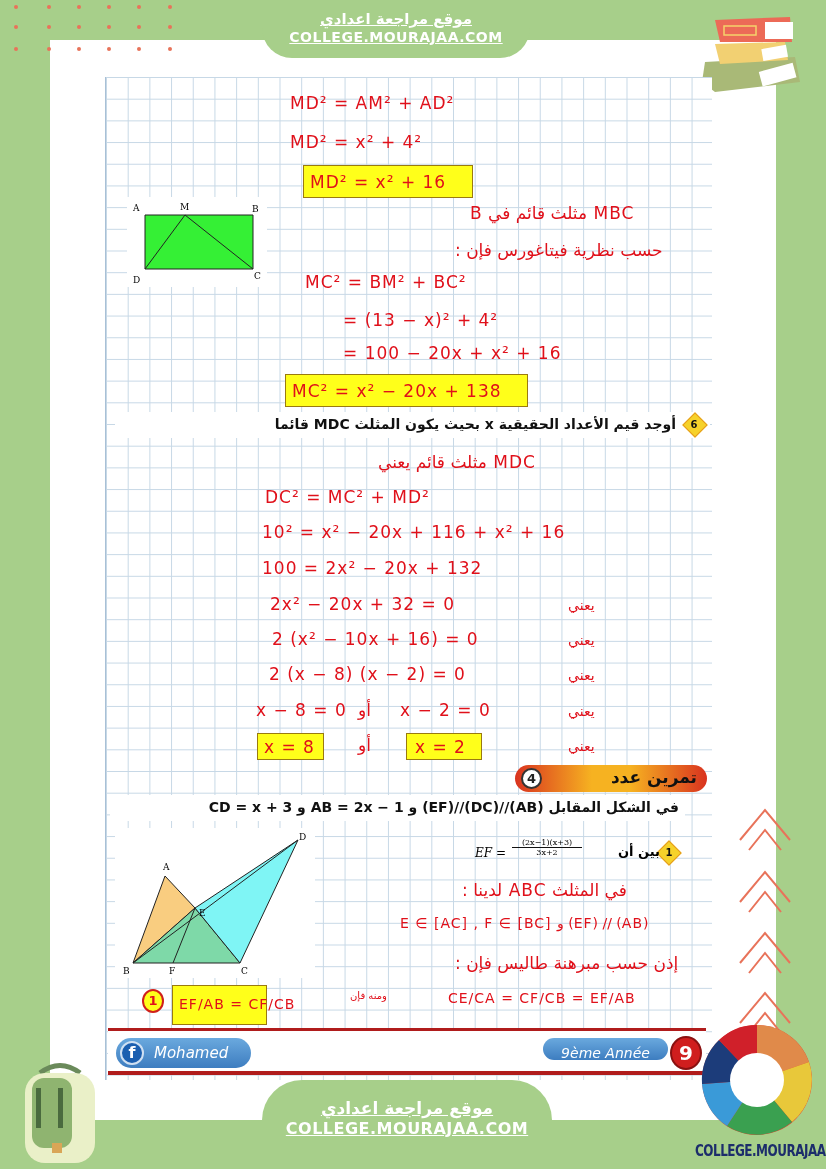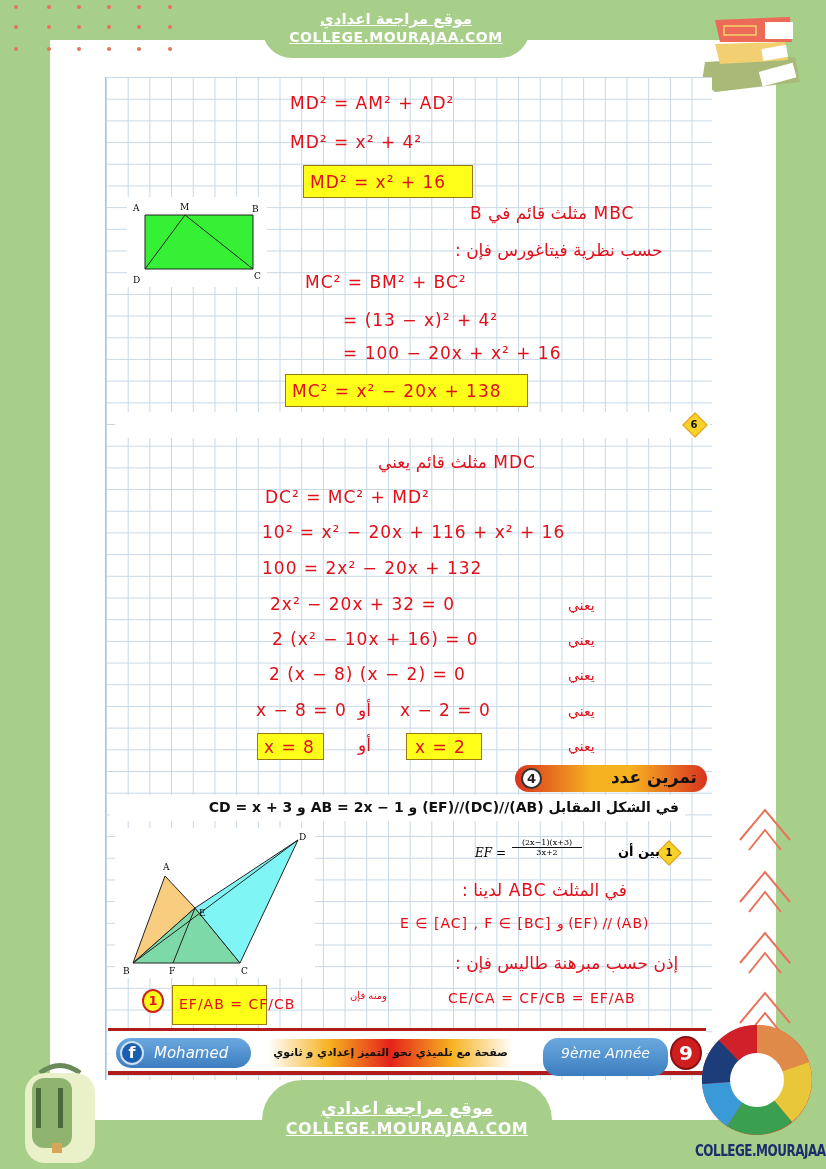--- a/index.html
+++ b/index.html
@@ -37,21 +37,21 @@
   .diamond { position: absolute; width: 18px; height: 18px; background: #f6d22a; transform: rotate(45deg); border: 1px solid #e59a1b; }
   .diamond-num { position: absolute; width: 18px; height: 18px; font-size: 10px; font-weight: bold; text-align: center; line-height: 18px; color: #111; }
 
   .exercise-title { position: absolute; left: 515px; top: 765px; width: 192px; height: 27px; border-radius: 14px; background: linear-gradient(to right, #d9331f, #f6b221 40%, #f6b221 60%, #d9331f); color: #111; font-weight: bold; font-size: 17px; direction: rtl; }
   .ex-circle { position: absolute; left: 6px; top: 3px; width: 21px; height: 21px; border-radius: 50%; background: #fff; border: 2px solid #333; font-size: 13px; text-align: center; line-height: 17px; color:#222; }
 
   .footer-bar { position: absolute; left: 108px; top: 1028px; width: 598px; height: 47px; border-top: 3px solid #b01c1c; border-bottom: 4px solid #b01c1c; background: #fff; }
   .fb-pill { position: absolute; left: 8px; top: 7px; width: 135px; height: 30px; border-radius: 15px; background: linear-gradient(#6aa9de, #3d7dc0); color: #fff; font-style: italic; font-size: 15px; line-height: 30px; padding-left: 38px; }
   .fb-icon { position: absolute; left: 4px; top: 3px; width: 24px; height: 24px; border-radius: 50%; background: #1b5fb0; border: 2px solid #cfe0f2; color: #fff; font-weight: bold; font-style: normal; font-size: 16px; text-align: center; line-height: 20px; }
   .footer-slogan { position: absolute; left: 160px; top: 8px; width: 245px; height: 28px; background: linear-gradient(to right, #fff 0%, #f6b221 25%, #e4231b 50%, #f6b221 75%, #fff 100%); font-size: 11px; font-weight: bold; text-align: center; line-height: 28px; direction: rtl; color: #111; }
-  .year-pill { position: absolute; left: 435px; top: 7px; width: 125px; height: 38px; border-radius: 15px; background: linear-gradient(#6aa9de, #3d7dc0); color: #fff; font-style: italic; font-size: 14px; line-height: 30px; text-align: center; }
+  .year-pill { position: absolute; left: 435px; top: 7px; width: 125px; height: 22px; border-radius: 15px; background: linear-gradient(#6aa9de, #3d7dc0); color: #fff; font-style: italic; font-size: 14px; line-height: 30px; text-align: center; }
   .page-num { position: absolute; left: 562px; top: 5px; width: 32px; height: 34px; border-radius: 50%; background: #d01e1e; border: 2px solid #8a1111; color: #fff; font-weight: bold; font-size: 20px; text-align: center; line-height: 30px; }
 
   .chev { position: absolute; width: 60px; height: 60px; }
   .logo-text { position: absolute; left: 695px; top: 1144px; font-size: 12px; font-weight: bold; color: #1c2d6b; font-family: "DejaVu Sans", sans-serif; letter-spacing: -0.5px; transform: scaleY(1.3); }
 </style>
 </head>
 <body>
 
 <div class="green-strip-left"></div>
 <div class="white-panel"></div>
@@ -118,20 +118,21 @@
 <div class="hw" style="left:305px;top:272px">MC² = BM² + BC²</div>
 <div class="hw" style="left:343px;top:310px">= (13 − x)² + 4²</div>
 <div class="hw" style="left:343px;top:343px">= 100 − 20x + x² + 16</div>
 <div class="yellow-box" style="left:285px;top:374px;width:243px;height:33px">
   <div class="hw" style="left:6px;top:6px">MC² = x² − 20x + 138</div>
 </div>
 
 <div class="q-bar" style="left:115px;top:412px;width:595px;height:26px">
   <div class="diamond" style="right:6px;top:4px"></div>
   <div class="diamond-num" style="right:7px;top:4px">6</div>
+  <span style="position:absolute;right:34px;top:4px">أوجد قيم الأعداد الحقيقية x بحيث يكون المثلث MDC قائما</span>
 </div>
 
 <div class="hw hw-ar" style="left:378px;top:452px">MDC مثلث قائم يعني</div>
 <div class="hw" style="left:265px;top:487px">DC² = MC² + MD²</div>
 <div class="hw" style="left:262px;top:522px">10² = x² − 20x + 116 + x² + 16</div>
 <div class="hw" style="left:262px;top:558px">100 = 2x² − 20x + 132</div>
 <div class="hw" style="left:270px;top:594px">2x² − 20x + 32 = 0</div>
 <div class="hw" style="left:272px;top:629px">2 (x² − 10x + 16) = 0</div>
 <div class="hw" style="left:269px;top:664px">2 (x − 8) (x − 2) = 0</div>
 <div class="hw" style="left:256px;top:700px">x − 8 = 0</div>
@@ -194,21 +195,20 @@
 <div style="position:absolute;left:142px;top:989px;width:22px;height:24px;border-radius:50%;background:#ffff1a;border:2px solid #d0201a;color:#e0101a;font-weight:bold;font-size:13px;text-align:center;line-height:20px"><span>1</span></div>
 <div class="yellow-box" style="left:172px;top:985px;width:95px;height:40px">
   <div class="hw" style="left:6px;top:10px;font-size:14px">EF/AB = CF/CB</div>
 </div>
 
 <div class="footer-bar">
   <div class="fb-pill">
     <span class="fb-icon">f</span>
     <span>Mohamed HM</span>
   </div>
-  <div class="footer-slogan">صفحة مع تلميذي نحو التميز إعدادي و ثانوي</div>
   <div class="year-pill">9ème Année 2022</div>
   <div class="page-num">9</div>
 </div>
 
 <svg class="chev" style="left:735px;top:795px" viewBox="0 0 60 60">
     <polyline points="5,45 30,15 55,45" fill="none" stroke="#e8735a" stroke-width="2"></polyline>
     <polyline points="14,55 30,35 46,55" fill="none" stroke="#e8735a" stroke-width="2"></polyline>
   </svg>
 <svg class="chev" style="left:735px;top:857px" viewBox="0 0 60 60">
     <polyline points="5,45 30,15 55,45" fill="none" stroke="#e8735a" stroke-width="2"></polyline>

